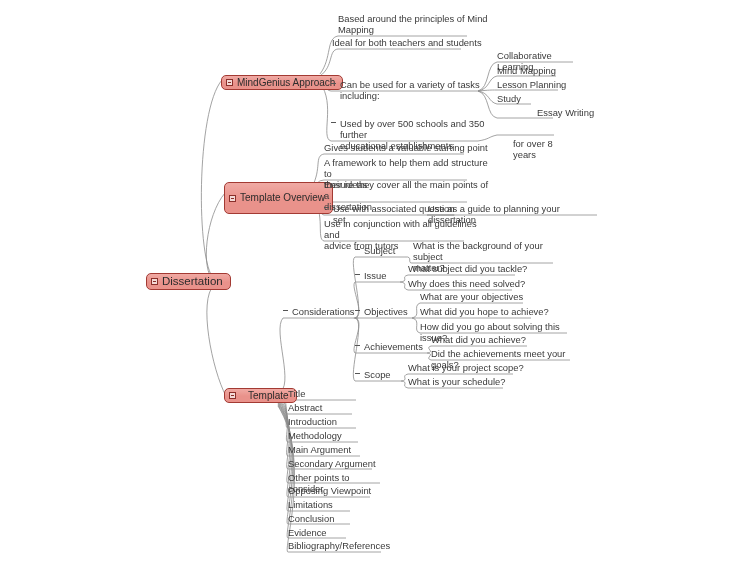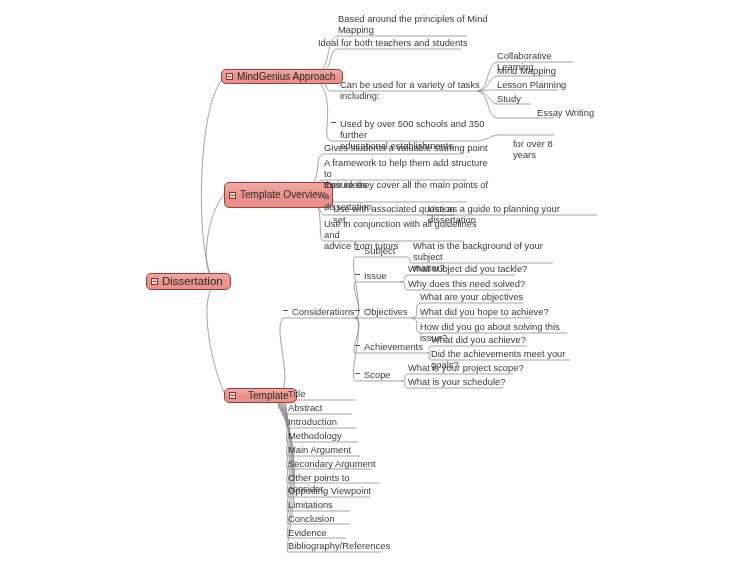--- a/index.html
+++ b/index.html
@@ -189,37 +189,37 @@
       <line x1="288" y1="497" x2="370" y2="497" stroke="#9a9a9a" stroke-width="0.9"></line>
       <line x1="288" y1="511" x2="350" y2="511" stroke="#9a9a9a" stroke-width="0.9"></line>
       <line x1="288" y1="524" x2="350" y2="524" stroke="#9a9a9a" stroke-width="0.9"></line>
       <line x1="288" y1="538" x2="346" y2="538" stroke="#9a9a9a" stroke-width="0.9"></line>
       <line x1="288" y1="552" x2="381" y2="552" stroke="#9a9a9a" stroke-width="0.9"></line>
     </svg>
 <div class="box-node box-root" style="left: 146px; top: 273px; min-width: 68px; height: 17px; background: linear-gradient(rgb(240, 170, 164) 0%, rgb(233, 146, 139) 55%, rgb(233, 146, 139) 100%); border: 1px solid rgb(163, 58, 51);">
       <span class="toggle"></span>
       <span class="nlabel">Dissertation</span>
     </div>
-    <div class="box-node box-branch" style="left: 221px; top: 69px; min-width: 100px; height: 15px; background: linear-gradient(rgb(240, 170, 164) 0%, rgb(233, 146, 139) 55%, rgb(233, 146, 139) 100%); border: 1px solid rgb(163, 58, 51);">
+    <div class="box-node box-branch" style="left: 221px; top: 75px; min-width: 100px; height: 15px; background: linear-gradient(rgb(240, 170, 164) 0%, rgb(233, 146, 139) 55%, rgb(233, 146, 139) 100%); border: 1px solid rgb(163, 58, 51);">
       <span class="toggle"></span>
       <span class="nlabel">MindGenius Approach</span>
     </div>
     <div class="text-node" style="left: 338px; top: 13px; width: 160px; color: rgb(58, 58, 58);"><span>Based around the principles of Mind
 Mapping</span></div>
-    <div class="text-node" style="left: 318px; top: 37px; width: 160px; color: rgb(58, 58, 58);"><span>Ideal for both teachers and students</span></div>
+    <div class="text-node" style="left: 332px; top: 37px; width: 160px; color: rgb(58, 58, 58);"><span>Ideal for both teachers and students</span></div>
     <div class="text-node has-toggle" style="left: 331px; top: 79px; width: 175px; color: rgb(58, 58, 58);"><span class="tdash"></span><span>Can be used for a variety of tasks including:</span></div>
     <div class="text-node" style="left: 497px; top: 50px; width: 90px; color: rgb(58, 58, 58);"><span>Collaborative Learning</span></div>
     <div class="text-node" style="left: 497px; top: 65px; width: 90px; color: rgb(58, 58, 58);"><span>Mind Mapping</span></div>
     <div class="text-node" style="left: 497px; top: 79px; width: 90px; color: rgb(58, 58, 58);"><span>Lesson Planning</span></div>
     <div class="text-node" style="left: 497px; top: 93px; width: 90px; color: rgb(58, 58, 58);"><span>Study</span></div>
     <div class="text-node" style="left: 497px; top: 107px; width: 90px; color: rgb(58, 58, 58); margin-left: 40px;"><span>Essay Writing</span></div>
     <div class="text-node has-toggle" style="left: 331px; top: 118px; width: 162px; color: rgb(58, 58, 58);"><span class="tdash"></span><span>Used by over 500 schools and 350 further
 educational establishments</span></div>
     <div class="text-node" style="left: 497px; top: 138px; width: 80px; color: rgb(58, 58, 58); padding-left: 16px;"><span>for over 8 years</span></div>
-    <div class="box-node box-branch" style="left: 224px; top: 182px; min-width: 88px; height: 26px; background: linear-gradient(rgb(240, 170, 164) 0%, rgb(233, 146, 139) 55%, rgb(233, 146, 139) 100%); border: 1px solid rgb(163, 58, 51);">
+    <div class="box-node box-branch" style="left: 224px; top: 182px; min-width: 88px; height: 32px; background: linear-gradient(rgb(240, 170, 164) 0%, rgb(233, 146, 139) 55%, rgb(233, 146, 139) 100%); border: 1px solid rgb(163, 58, 51);">
       <span class="toggle"></span>
       <span class="nlabel">Template Overview</span>
     </div>
     <div class="text-node" style="left: 324px; top: 142px; width: 170px; color: rgb(58, 58, 58);"><span>Gives students a valuable starting point</span></div>
     <div class="text-node" style="left: 324px; top: 157px; width: 170px; color: rgb(58, 58, 58);"><span>A framework to help them add structure to
 their ideas</span></div>
     <div class="text-node" style="left: 324px; top: 179px; width: 170px; color: rgb(58, 58, 58);"><span>Ensure they cover all the main points of a
 dissertation</span></div>
     <div class="text-node has-toggle" style="left: 324px; top: 203px; width: 145px; color: rgb(58, 58, 58);"><span class="tdash"></span><span>Use with associated question set</span></div>
     <div class="text-node" style="left: 428px; top: 203px; width: 170px; color: rgb(58, 58, 58);"><span>Use as a guide to planning your dissertation</span></div>

